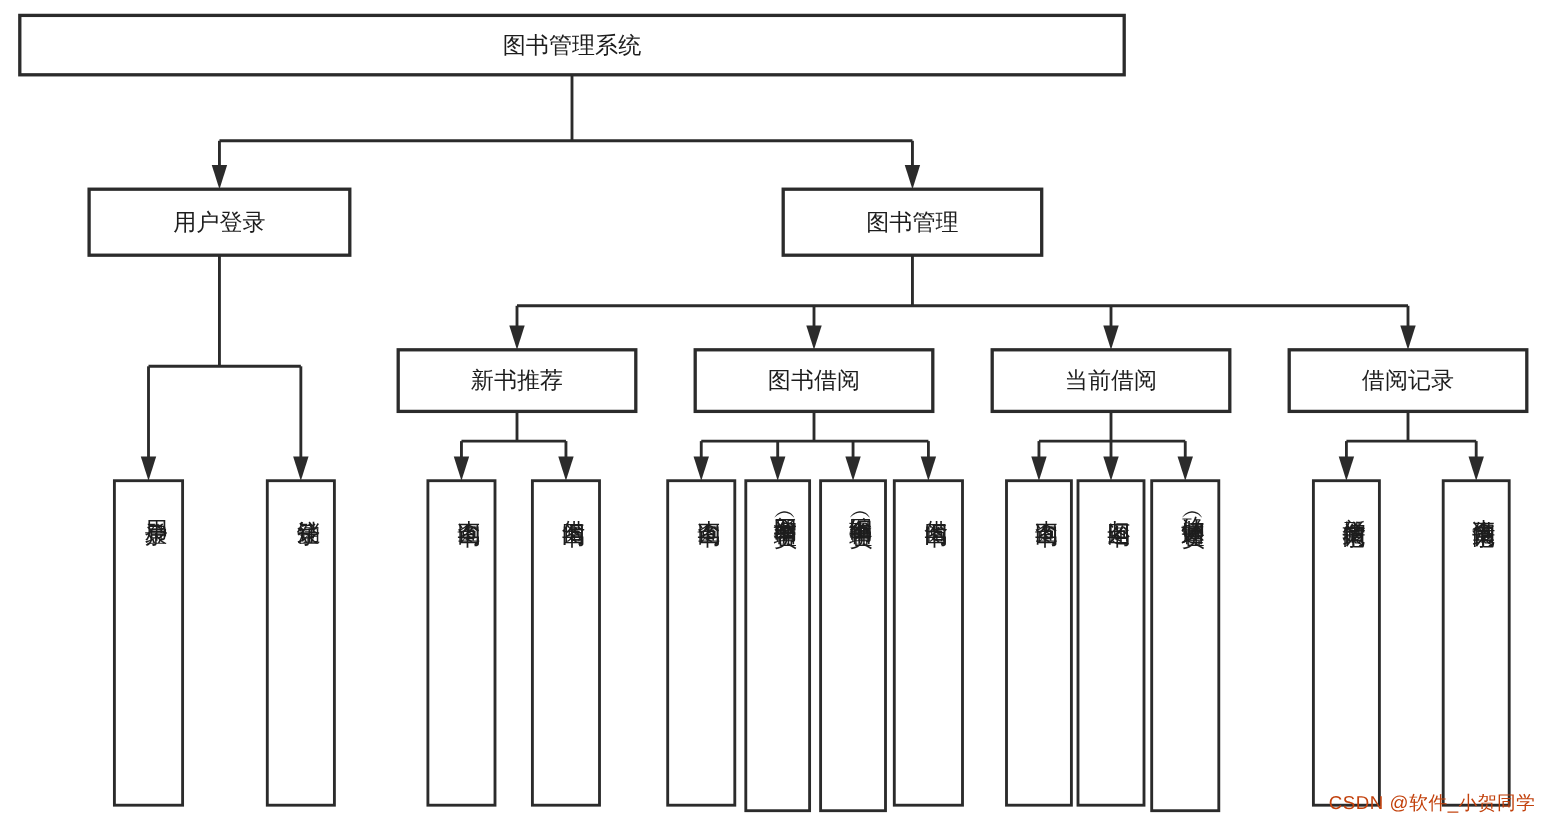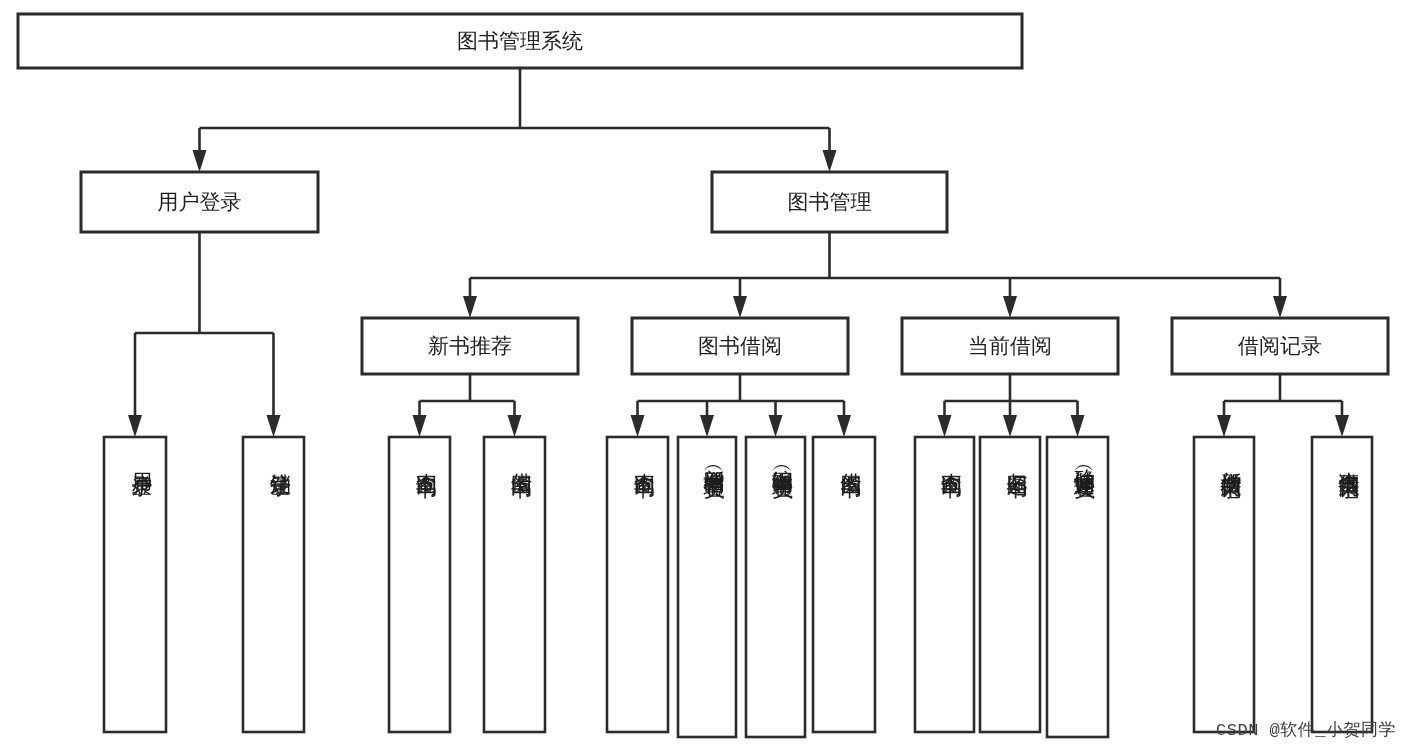--- a/index.html
+++ b/index.html
@@ -22,22 +22,22 @@
   .leaf-label{
     font-family:"DejaVu Sans","Liberation Sans",sans-serif;
     font-size:21px;fill:#1d1d1d;
     text-anchor:middle;
     writing-mode:vertical-rl;
     glyph-orientation-vertical:0;
     letter-spacing:1.5px;
   }
   .watermark{
     position:absolute;right:9px;bottom:6px;
-    font-family:Liberation Mono, monospace;
-    font-size:17px;color:#404040;white-space:nowrap;
+    font-family:Liberation Sans, sans-serif;
+    font-size:17px;color:#c2410c;white-space:nowrap;
     letter-spacing:0.5px;pointer-events:none;
   }
 </style>
 </head>
 <body>
 
 <div id="diagram-root">
   <svg id="tree" viewBox="0 0 1405 747" xmlns="http://www.w3.org/2000/svg">
     <g id="connector-layer">
         <line x1="520" y1="68" x2="520" y2="128" class="conn"></line>

